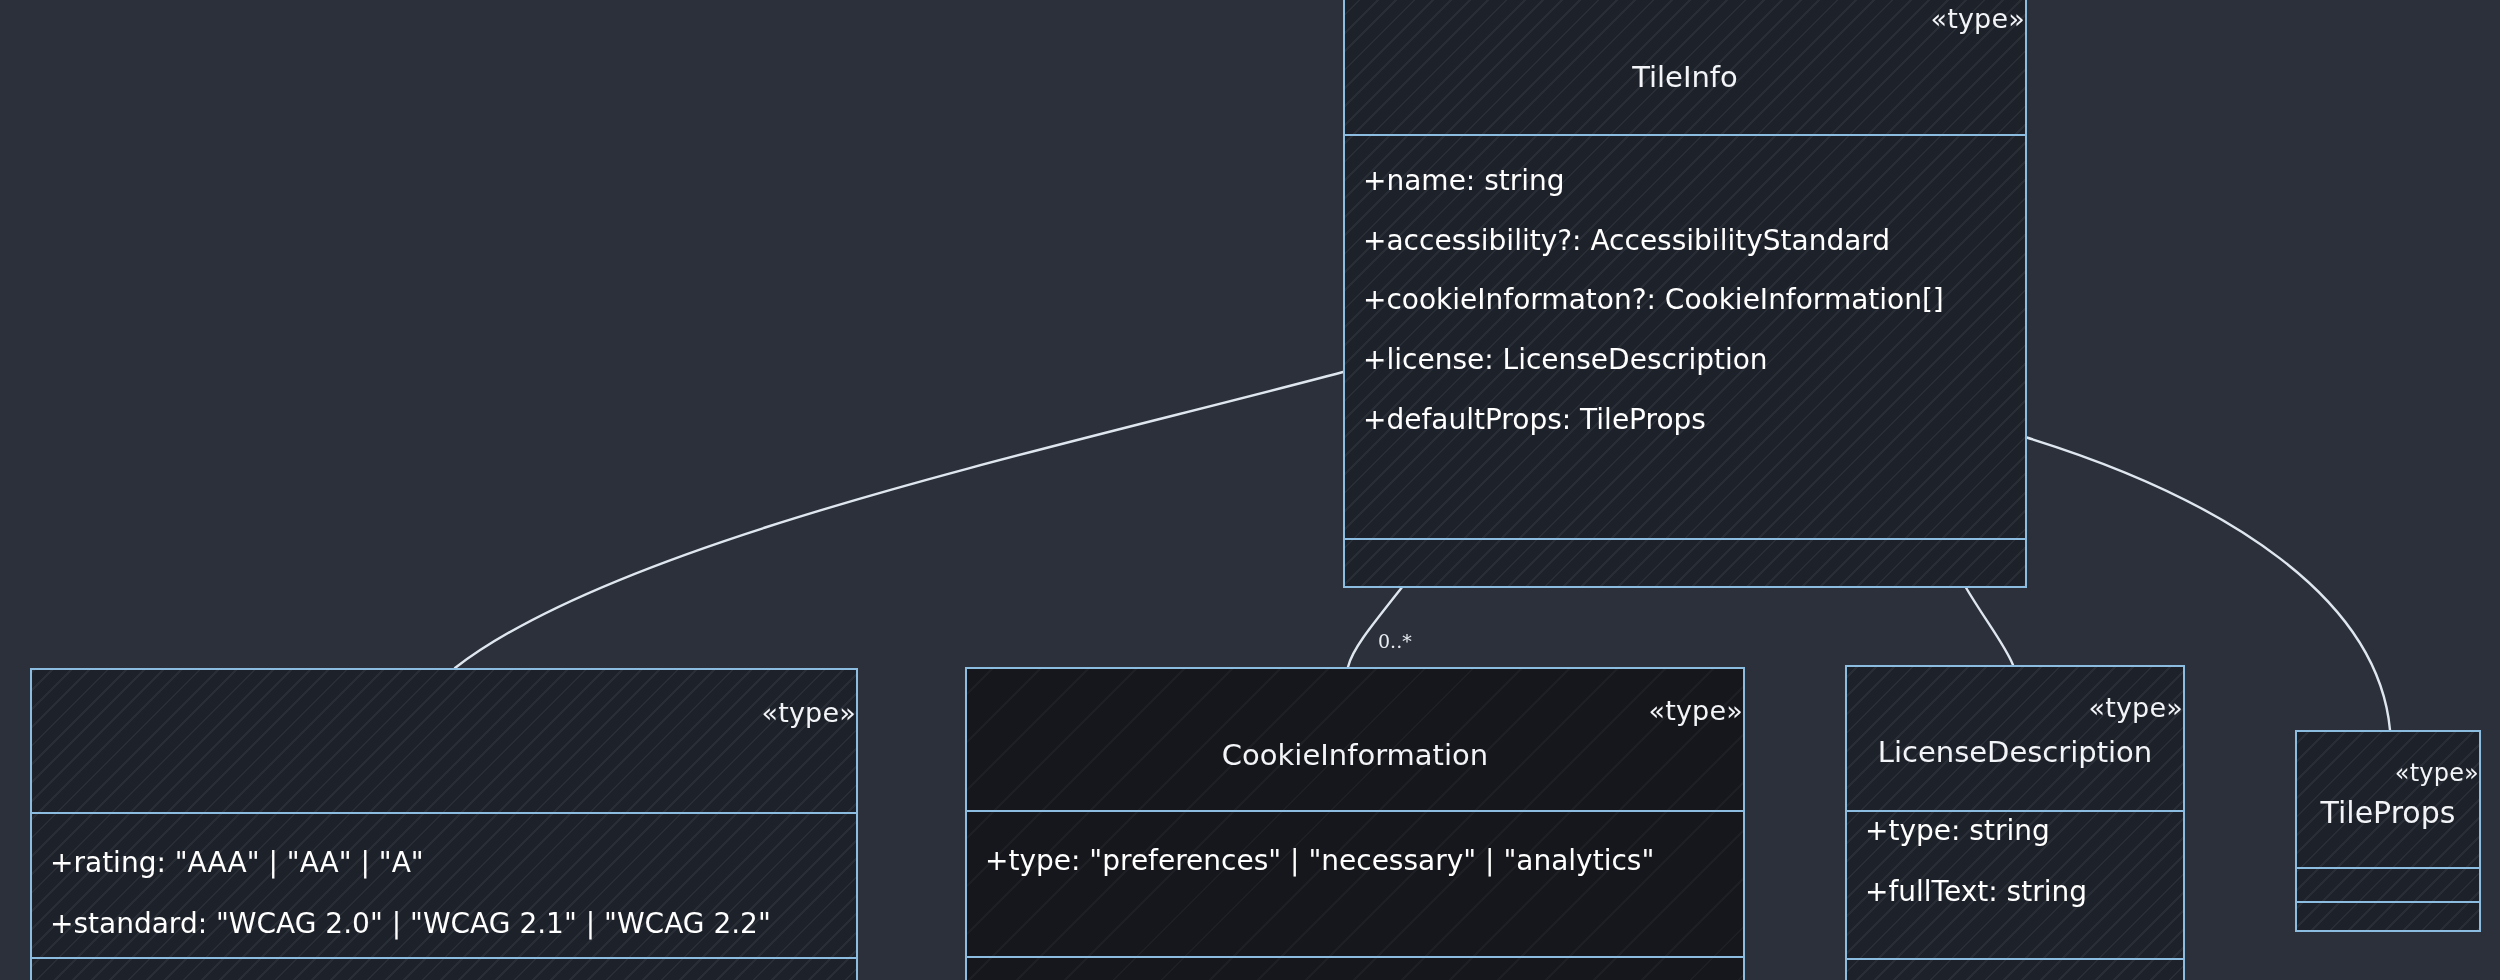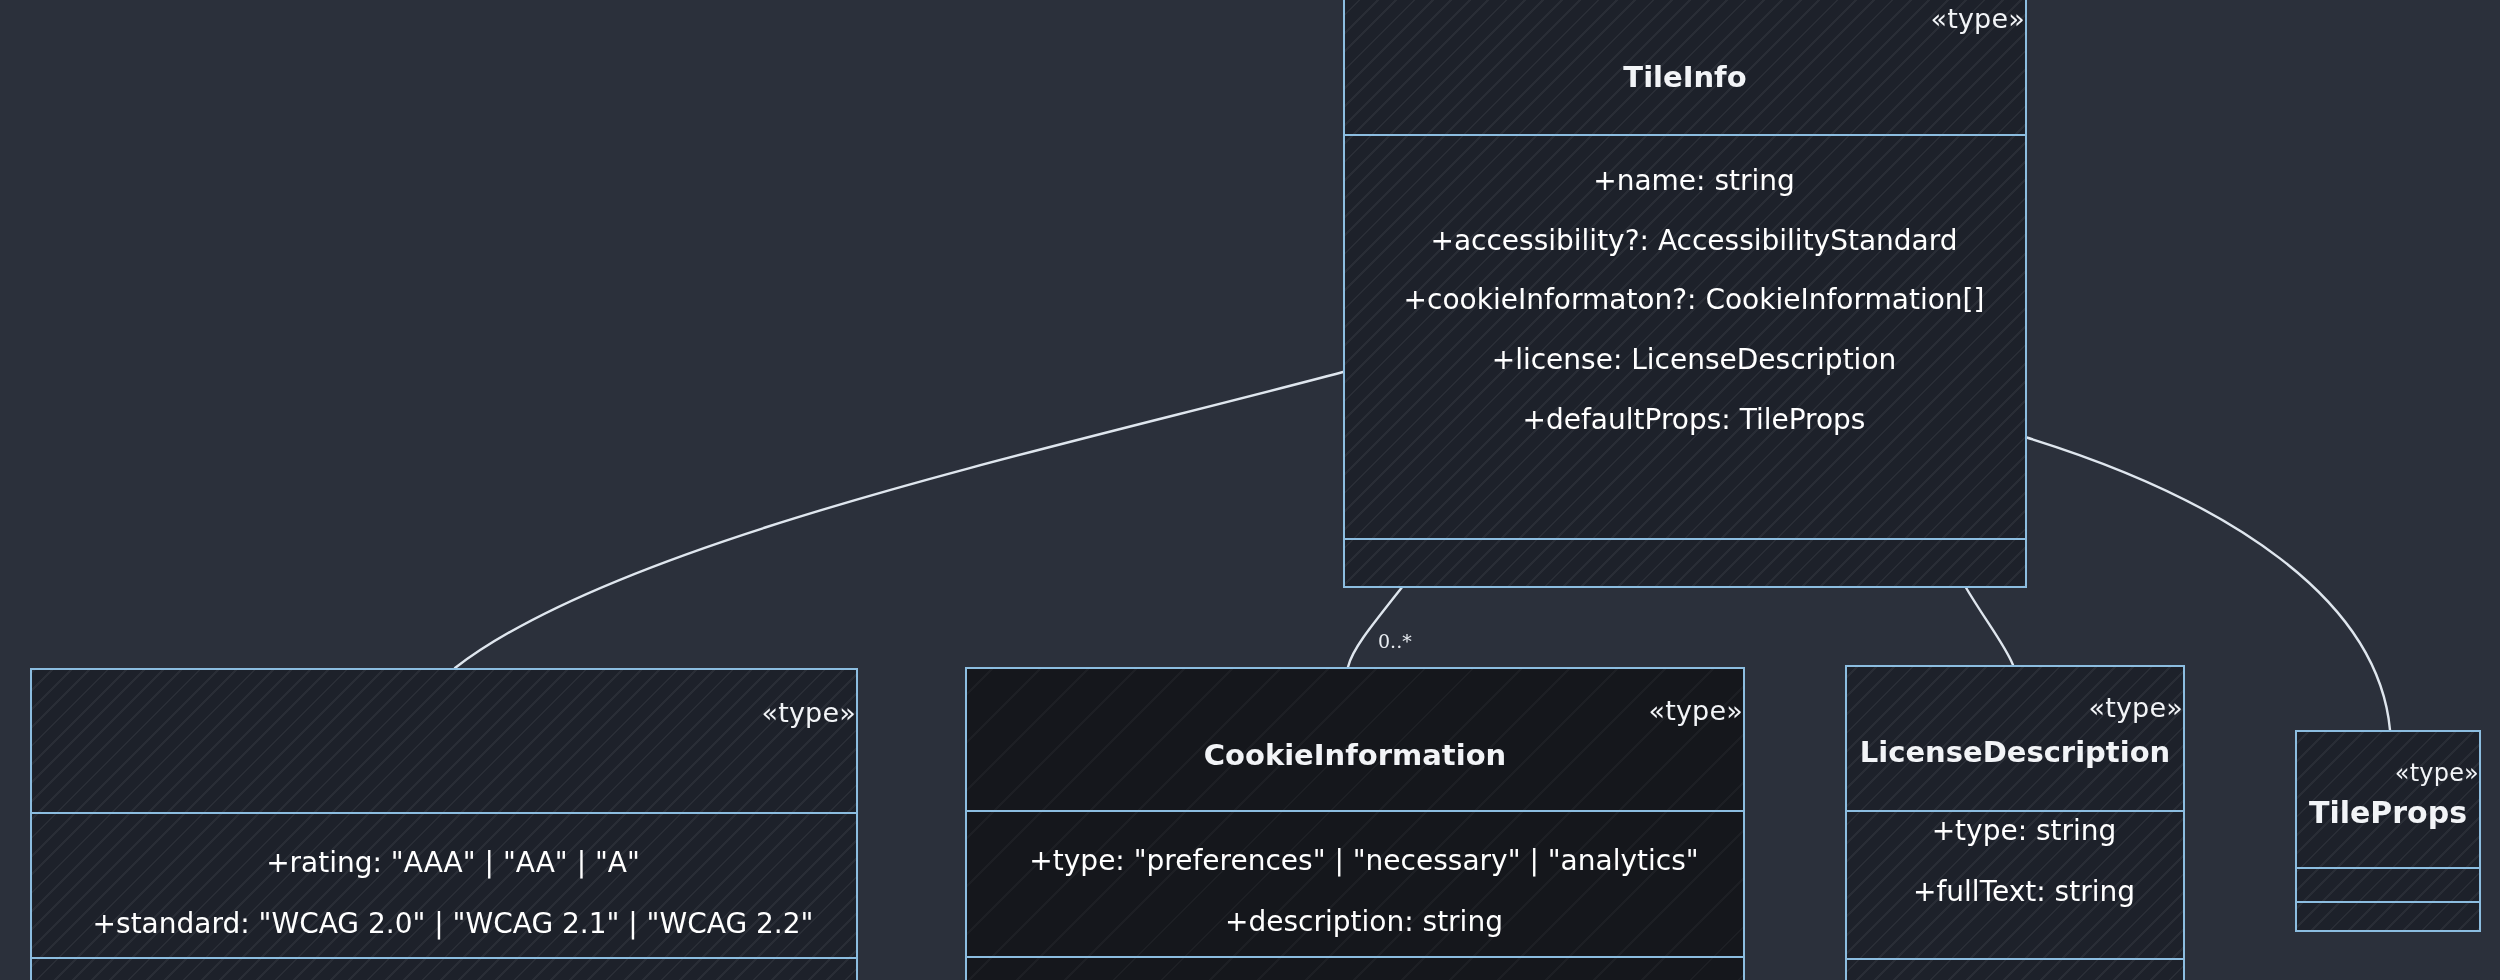--- a/index.html
+++ b/index.html
@@ -73,33 +73,32 @@
     color: #f2f4f7;
   }
   .stereotype {
     font-size: 27px;
     line-height: 1.1;
     letter-spacing: .2px;
     text-align: right;
   }
   .class-name {
     font-size: 29px;
-    font-weight: bold;
+    font-weight: normal;
     line-height: 1.1;
   }
 
   .attrs {
     color: #ffffff;
     font-size: 28px;
     line-height: 1.38;
   }
   .attr {
     white-space: nowrap;
     padding-left: 18px;
-    text-align: center;
   }
 
   .multiplicity {
     position: absolute;
     color: #e9edf2;
     font-size: 19px;
     font-family: "DejaVu Serif", "Liberation Serif", serif;
   }
 
   
@@ -183,21 +182,20 @@
     <div class="compartment" style="height:72px;"></div>
   </div>
 
   <div class="uml-class dark" id="box-cookieinformation">
     <div class="compartment head">
       <div class="stereotype">«type»</div>
       <div class="class-name">CookieInformation</div>
     </div>
     <div class="compartment attrs">
       <div class="attr">+type: "preferences" | "necessary" | "analytics"</div>
-      <div class="attr">+description: string</div>
     </div>
     <div class="compartment" style="height:71px;"></div>
   </div>
 
   <div class="uml-class" id="box-licensedesc">
     <div class="compartment head">
       <div class="stereotype">«type»</div>
       <div class="class-name">LicenseDescription</div>
     </div>
     <div class="compartment attrs">

